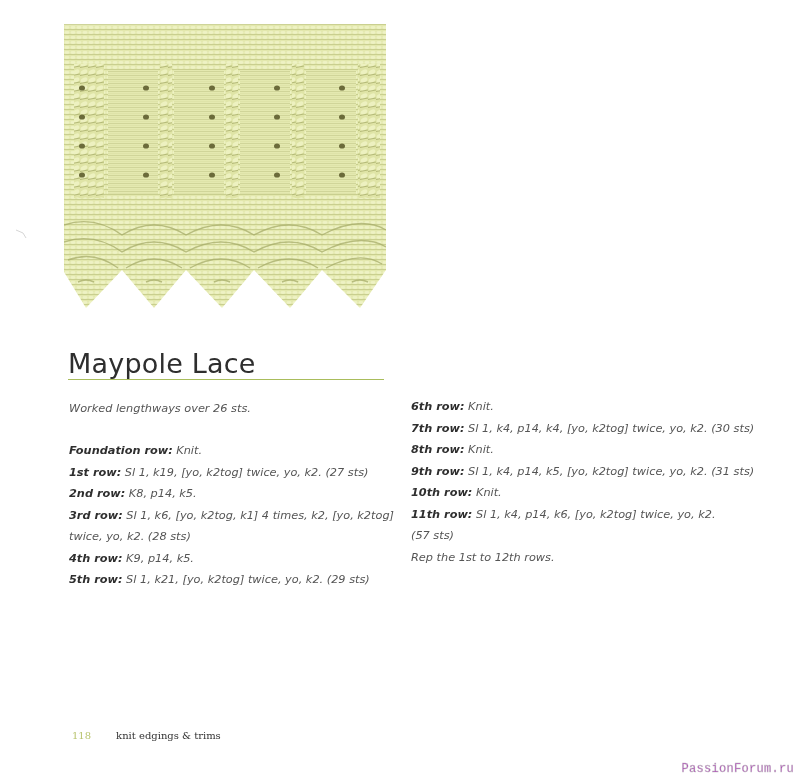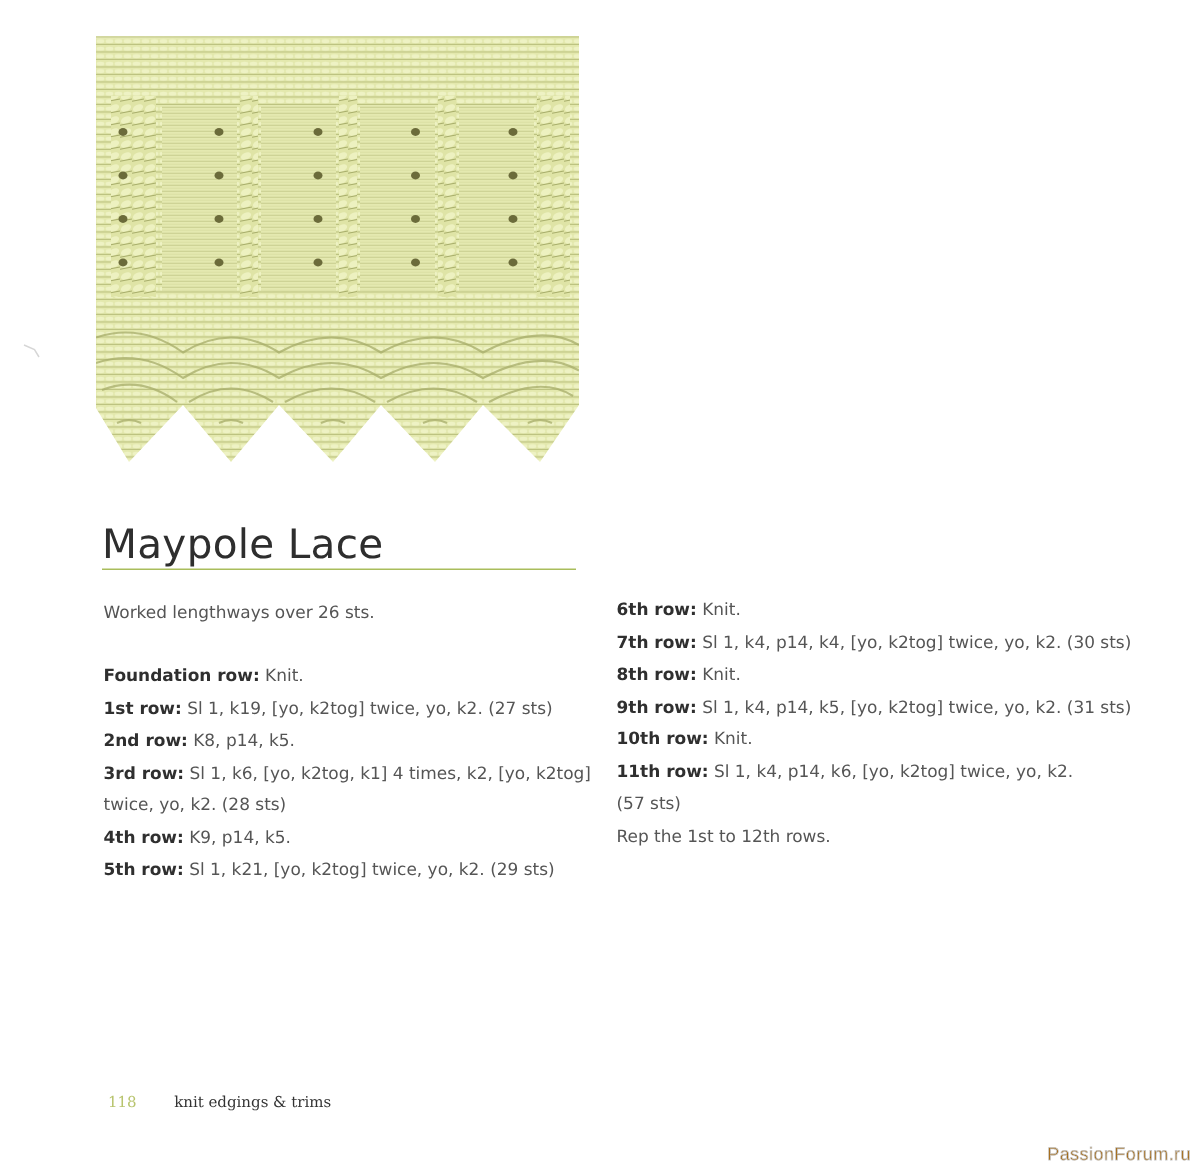--- a/index.html
+++ b/index.html
@@ -47,20 +47,21 @@
     width: 316px;
     height: 0;
     border-top: 1.5px solid #a9bd5c;
   }
   .text {
     position: absolute;
     font-size: 11.3px;
     color: #555;
     line-height: 21.5px;
     white-space: nowrap;
+    font-style: italic;
   }
   .text b {
     font-weight: bold;
     color: #2f2f2f;
   }
   .col-left { left: 69px; }
   .col-right { left: 411px; }
   .intro { top: 398px; }
   .rows-left { top: 440px; }
   .rows-right { top: 396px; }
@@ -71,23 +72,23 @@
     top: 730px;
     font-family: "DejaVu Serif", serif;
     font-size: 10px;
     color: #333;
   }
   .footer .pg { color: #b8c46e; margin-right: 25px; }
   .watermark {
     position: absolute;
     right: 6px;
     bottom: 6px;
-    font-family: Liberation Sans, sans-serif;
+    font-family: Liberation Mono, monospace;
     font-size: 12px;
-    color: #a16207;
+    color: #a21caf;
     -webkit-text-stroke: 0.5px #c8c8c8;
     letter-spacing: 0.3px;
   }
 </style>
 </head>
 <body>
 
 <div class="margin-mark">
   <svg width="20" height="14" viewBox="0 0 20 14">
     <path d="M2 3 L9 6 L12 11" stroke="#d6d6d6" stroke-width="1" fill="none"></path>

